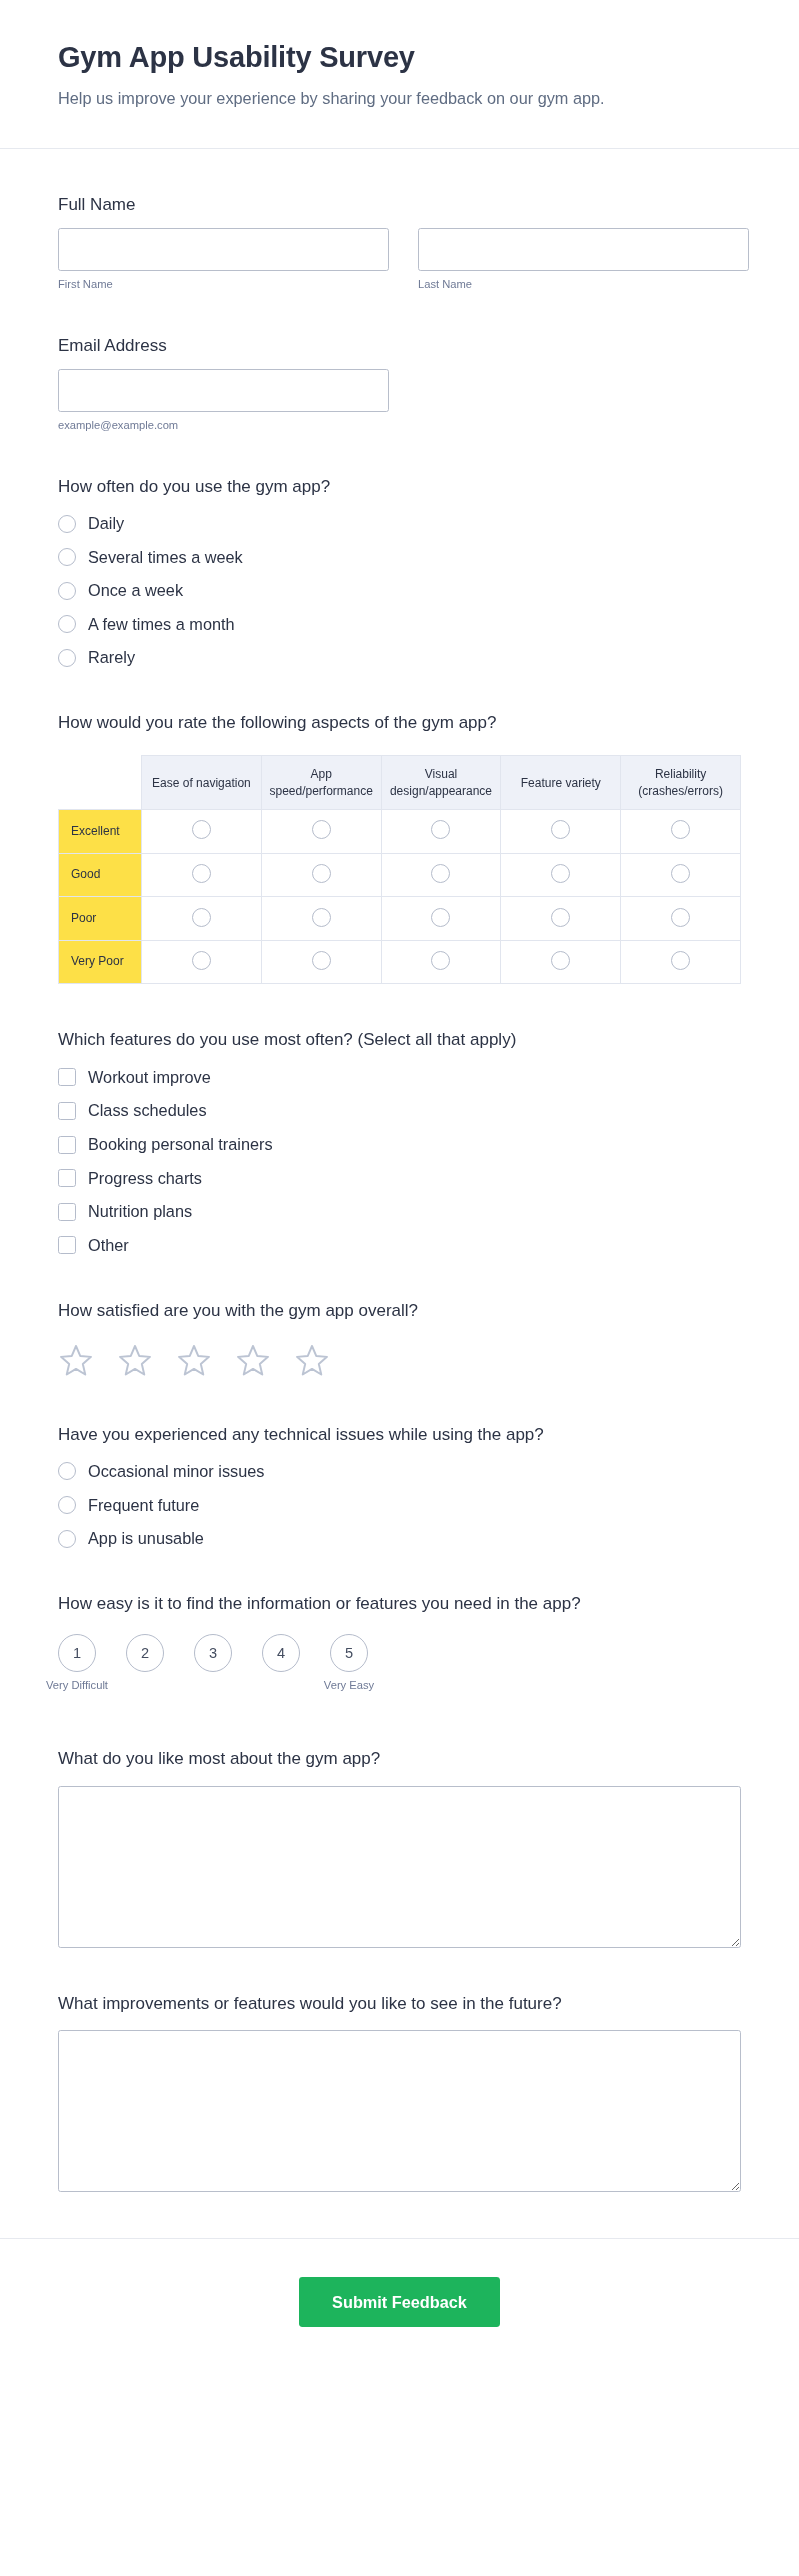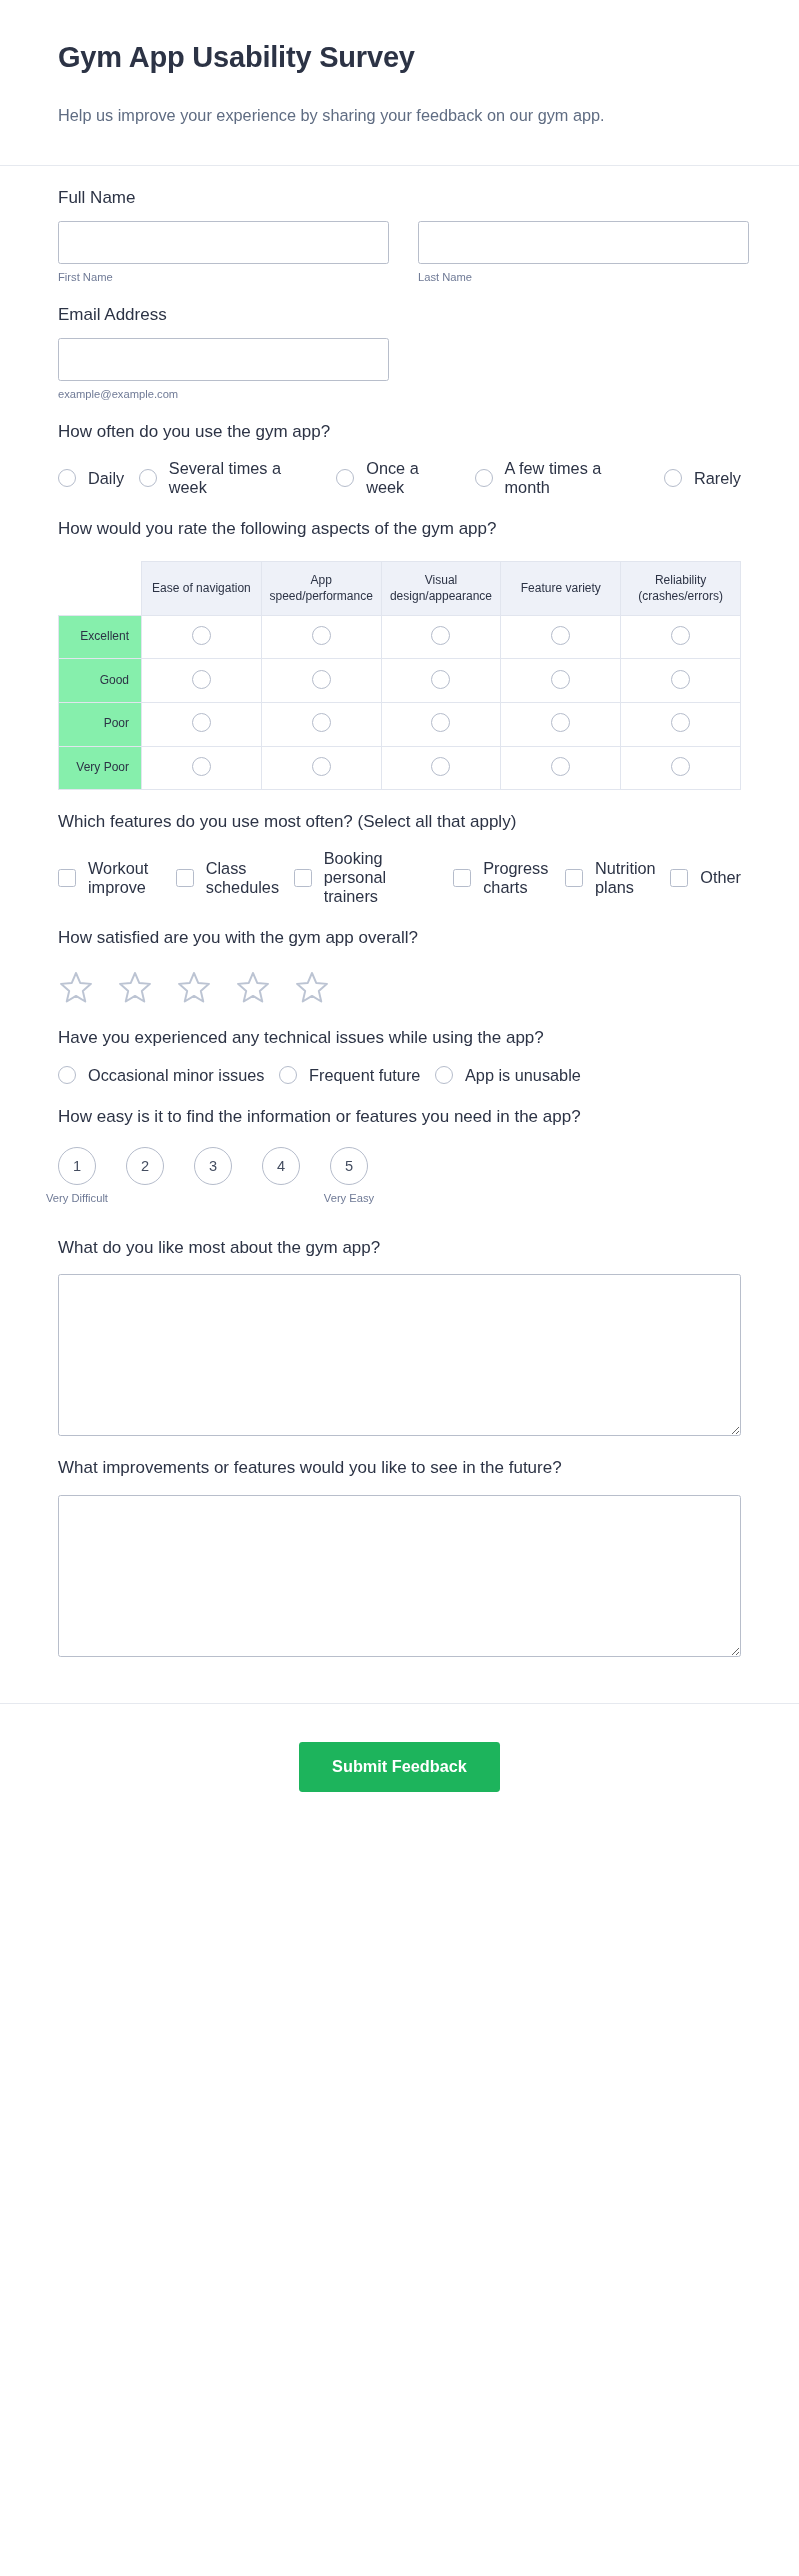--- a/index.html
+++ b/index.html
@@ -6,59 +6,59 @@
   html, body { background: #ffffff; }
   body {
     width: 799px;
     font-family: "Liberation Sans", sans-serif;
     color: #2c3345;
   }
   .form { width: 799px; padding-bottom: 0; }
 
   .form-header { padding: 41px 58px 38px; }
   .form-title { font-size: 29px; font-weight: 700; color: #2c3345; letter-spacing: -0.2px; }
-  .form-subtitle { font-size: 16.3px; color: #5f6c82; margin-top: 30px; line-height: 1.4; }
+  .form-subtitle { font-size: 16.3px; color: #5f6c82; margin-top: 13px; line-height: 1.4; }
 
   .divider { height: 0.9px; background: #e6e9ef; width: 100%; }
 
-  .q { padding: 0 58px; margin-top: 21px; }
+  .q { padding: 0 58px; margin-top: 45px; }
   .qlabel { font-size: 17px; font-weight: 500; color: #2c3345; line-height: 1.3; margin-bottom: 12px; }
 
   .name-row { display: flex; gap: 29px; }
   .field { display: flex; flex-direction: column; }
   .text-input {
     width: 331px; height: 43px;
     border: 0.9px solid #b8becb; border-radius: 2.6px;
     padding: 0 10.3px; font-family: inherit; font-size: 15.5px; color: #2c3345;
     background: #fff; outline: none;
   }
   .sublabel { margin-top: 6.9px; font-size: 11.2px; color: #6f7a96; }
 
-  .options { display: flex; flex-direction: row; gap: 14.6px; margin-top: 16.3px; }
+  .options { display: flex; flex-direction: column; gap: 14.6px; margin-top: 16.3px; }
   .option { display: flex; align-items: center; gap: 12px; cursor: pointer; }
   .radio {
     width: 18px; height: 18px; border: 0.9px solid #b5bccb; border-radius: 50%;
     background: #fff; flex-shrink: 0; display: inline-block;
   }
   .checkbox {
     width: 18px; height: 18px; border: 0.9px solid #b5bccb; border-radius: 2.6px;
     background: #fff; flex-shrink: 0; display: inline-block;
   }
   .option-label { font-size: 16.3px; color: #2c3345; }
 
   .matrix { border-collapse: collapse; width: 100%; margin-top: 20.6px; table-layout: fixed; }
   .matrix th, .matrix td { border: 0.9px solid #e1e5ee; }
   .matrix thead th {
     background: #eef1f8; font-size: 12px; font-weight: 400; color: #2c3345;
     padding: 10.3px 6.9px; text-align: center; line-height: 1.35;
   }
   .matrix thead th.corner { background: #ffffff; border-top-color: transparent; border-left-color: transparent; }
   .matrix .rowhead {
-    background: #86efac; font-size: 12px; font-weight: 400; color: #2c3345;
-    text-align: right; padding: 11.2px 12px; line-height: 1.3;
+    background: #fde047; font-size: 12px; font-weight: 400; color: #2c3345;
+    text-align: left; padding: 11.2px 12px; line-height: 1.3;
   }
   .matrix td { text-align: center; padding: 10.3px 0; background: #fff; }
   .matrix td .radio { width: 19px; height: 19px; cursor: pointer; }
 
   .stars { display: flex; gap: 23px; margin-top: 20.6px; }
   .star { width: 36px; height: 36px; cursor: pointer; }
   .star svg { width: 100%; height: 100%; fill: #ffffff; stroke: #bcc4d3; stroke-width: 1.3; stroke-linejoin: round; }
 
   .scale-row { display: flex; gap: 30px; margin-top: 19px; padding-bottom: 31px; }
   .scale-item { position: relative; cursor: pointer; }

